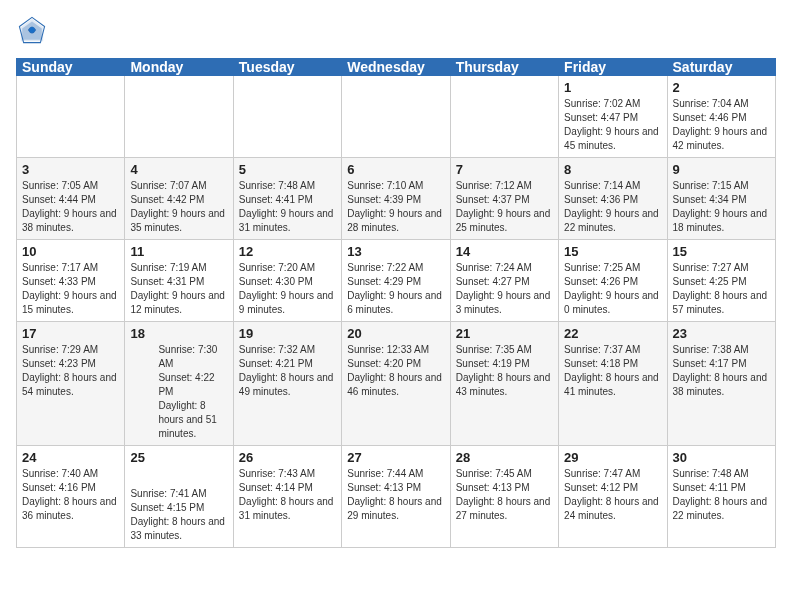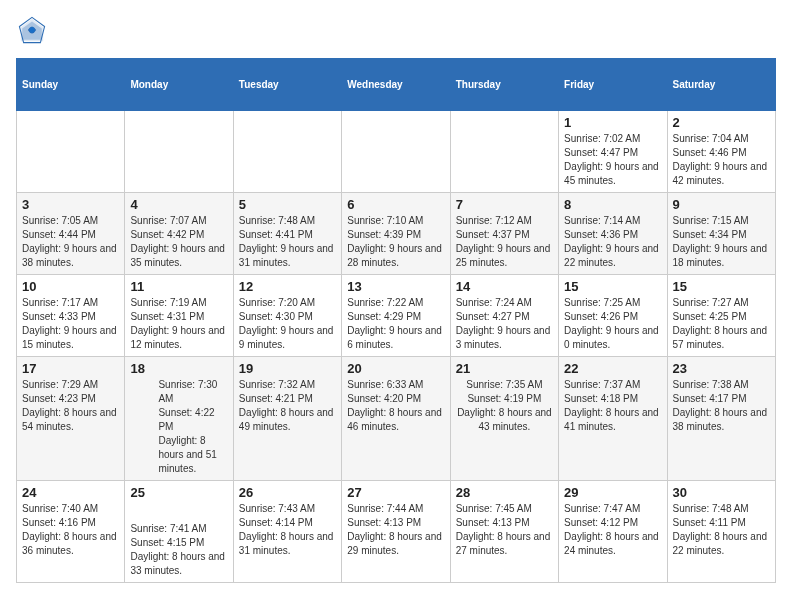--- a/index.html
+++ b/index.html
@@ -44,23 +44,23 @@
       font-size: 15px;
       color: #444;
     }
     table {
       width: 100%;
       border-collapse: collapse;
     }
     thead th {
       background: #2e6db4;
       color: #fff;
-      font-size: 10px;
+      font-size: 14px;
       font-weight: bold;
-      padding: 20px 5px;
+      padding: 0 5px;
       text-align: left;
       border: 1px solid #2e6db4;
     }
     tbody td {
       border: 1px solid #ccc;
       vertical-align: top;
       padding: 4px 5px;
       font-size: 10px;
       color: #333;
       width: calc(100% / 7);
@@ -247,27 +247,27 @@
 Daylight: 8 hours and 51 minutes.</div>
         </td>
         <td>
           <span class="day-num">19</span>
           <div class="day-info" style="white-space: pre-line;">Sunrise: 7:32 AM
 Sunset: 4:21 PM
 Daylight: 8 hours and 49 minutes.</div>
         </td>
         <td>
           <span class="day-num">20</span>
-          <div class="day-info" style="white-space: pre-line;">Sunrise: 6:33 AM
+          <div class="day-info" style="white-space: pre-line;">Sunrise: 12:33 AM
 Sunset: 4:20 PM
 Daylight: 8 hours and 46 minutes.</div>
         </td>
         <td>
           <span class="day-num">21</span>
-          <div class="day-info" style="white-space: pre-line; text-align: center;">Sunrise: 7:35 AM
+          <div class="day-info" style="white-space: pre-line;">Sunrise: 7:35 AM
 Sunset: 4:19 PM
 Daylight: 8 hours and 43 minutes.</div>
         </td>
         <td>
           <span class="day-num">22</span>
           <div class="day-info" style="white-space: pre-line;">Sunrise: 7:37 AM
 Sunset: 4:18 PM
 Daylight: 8 hours and 41 minutes.</div>
         </td>
         <td>

